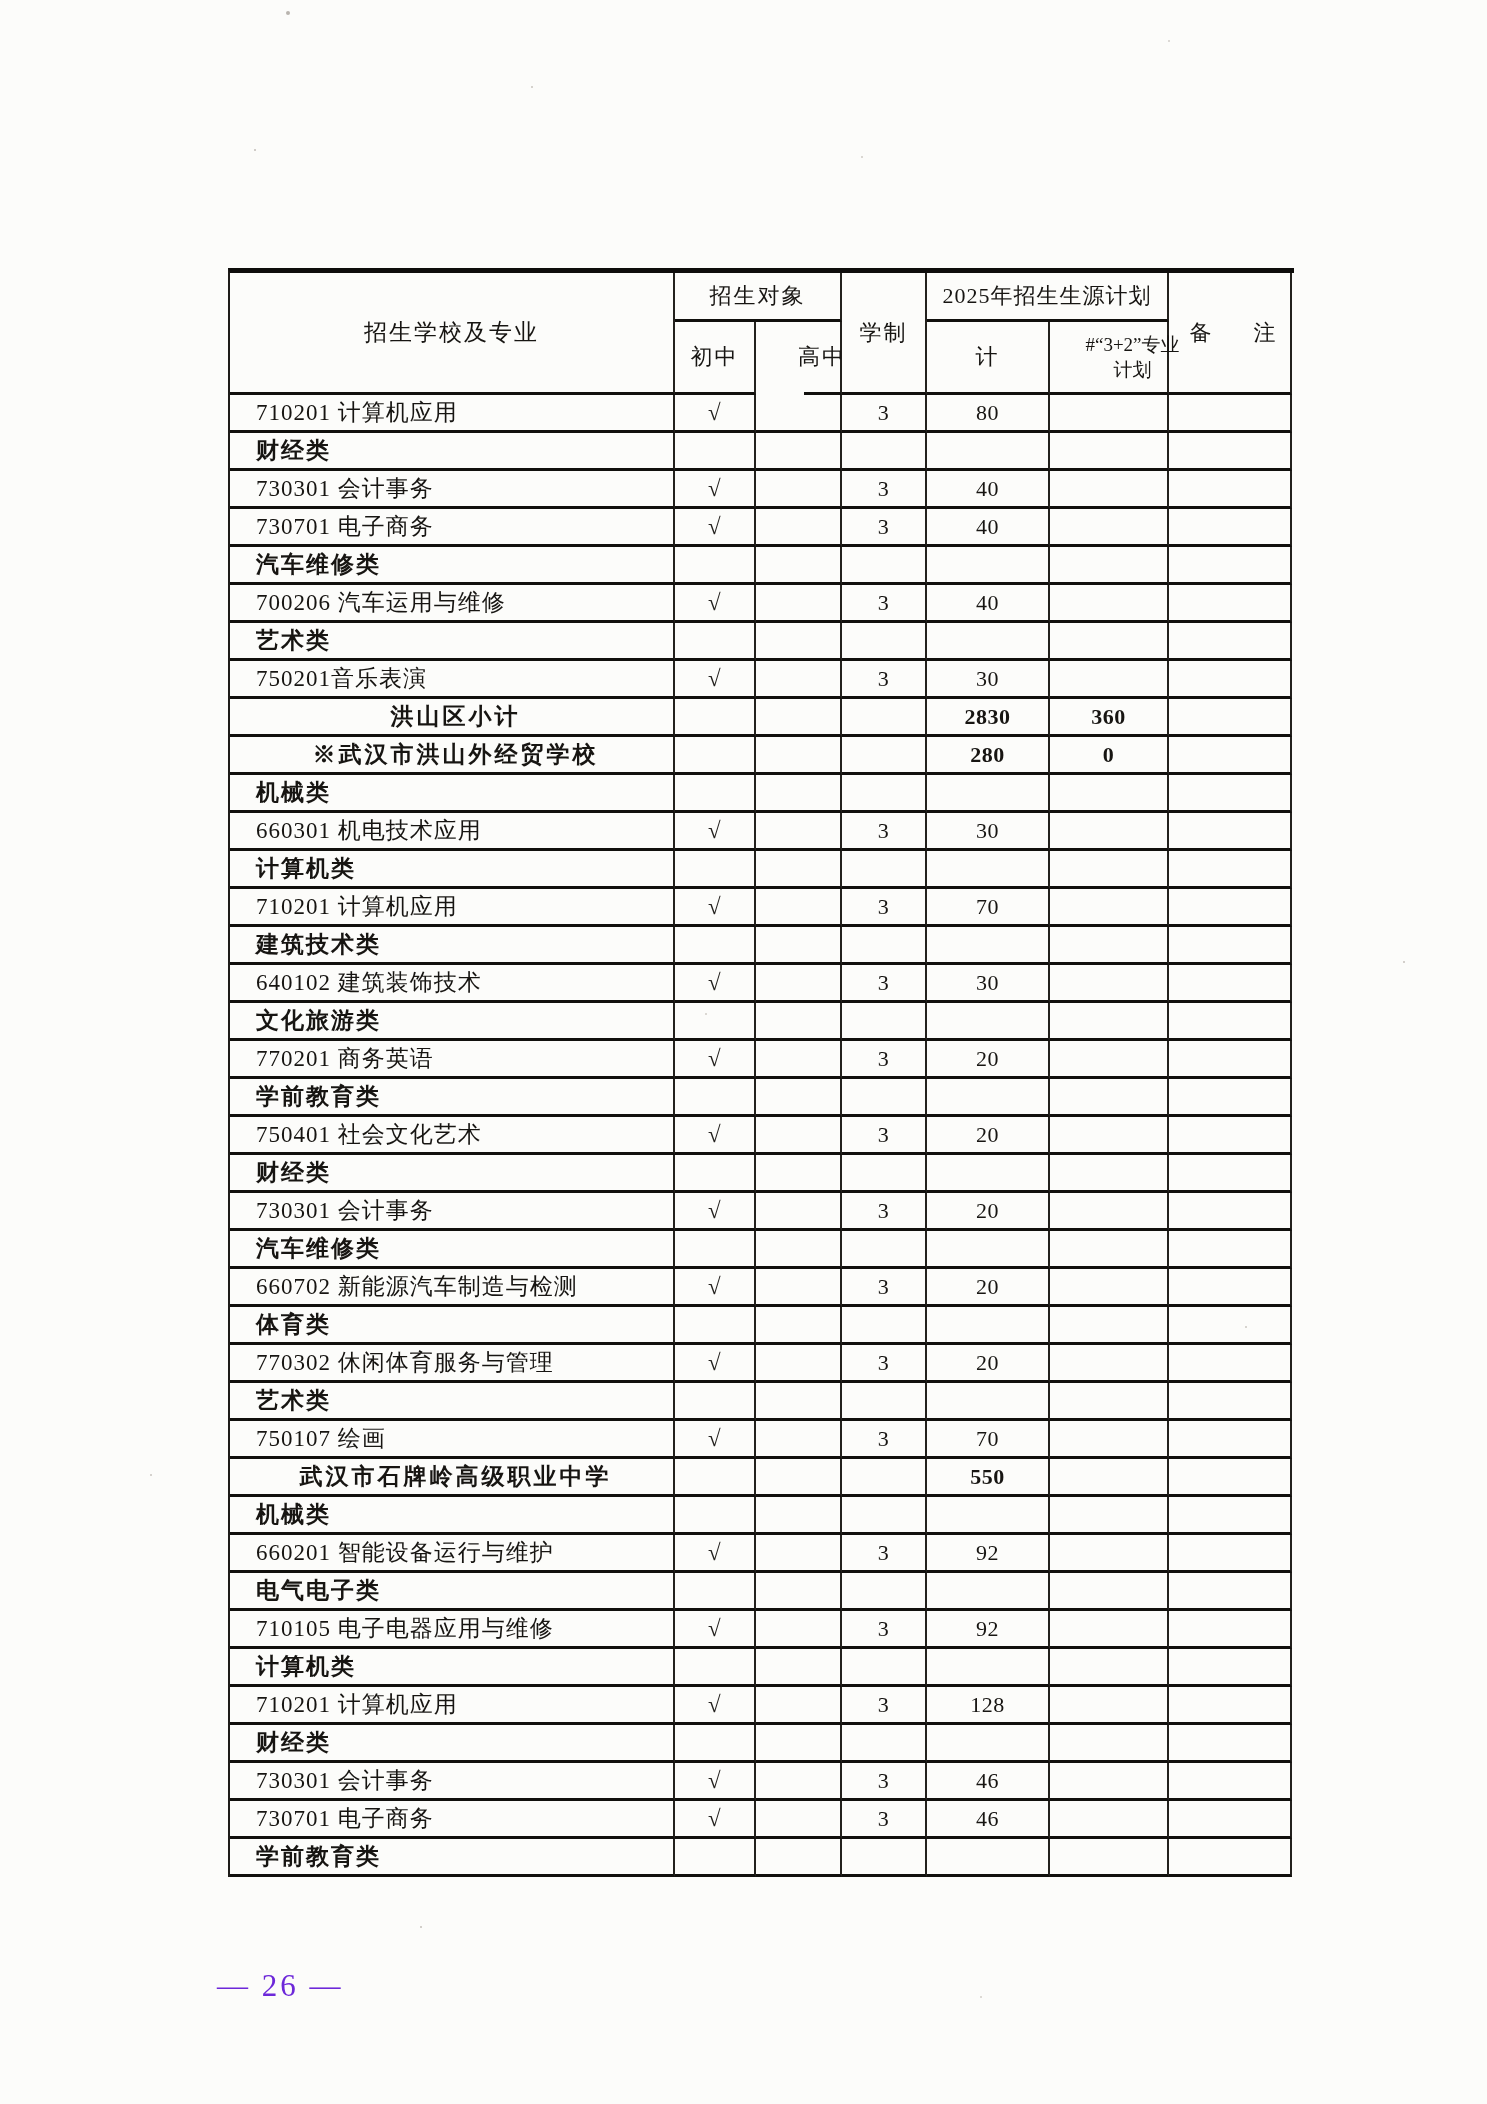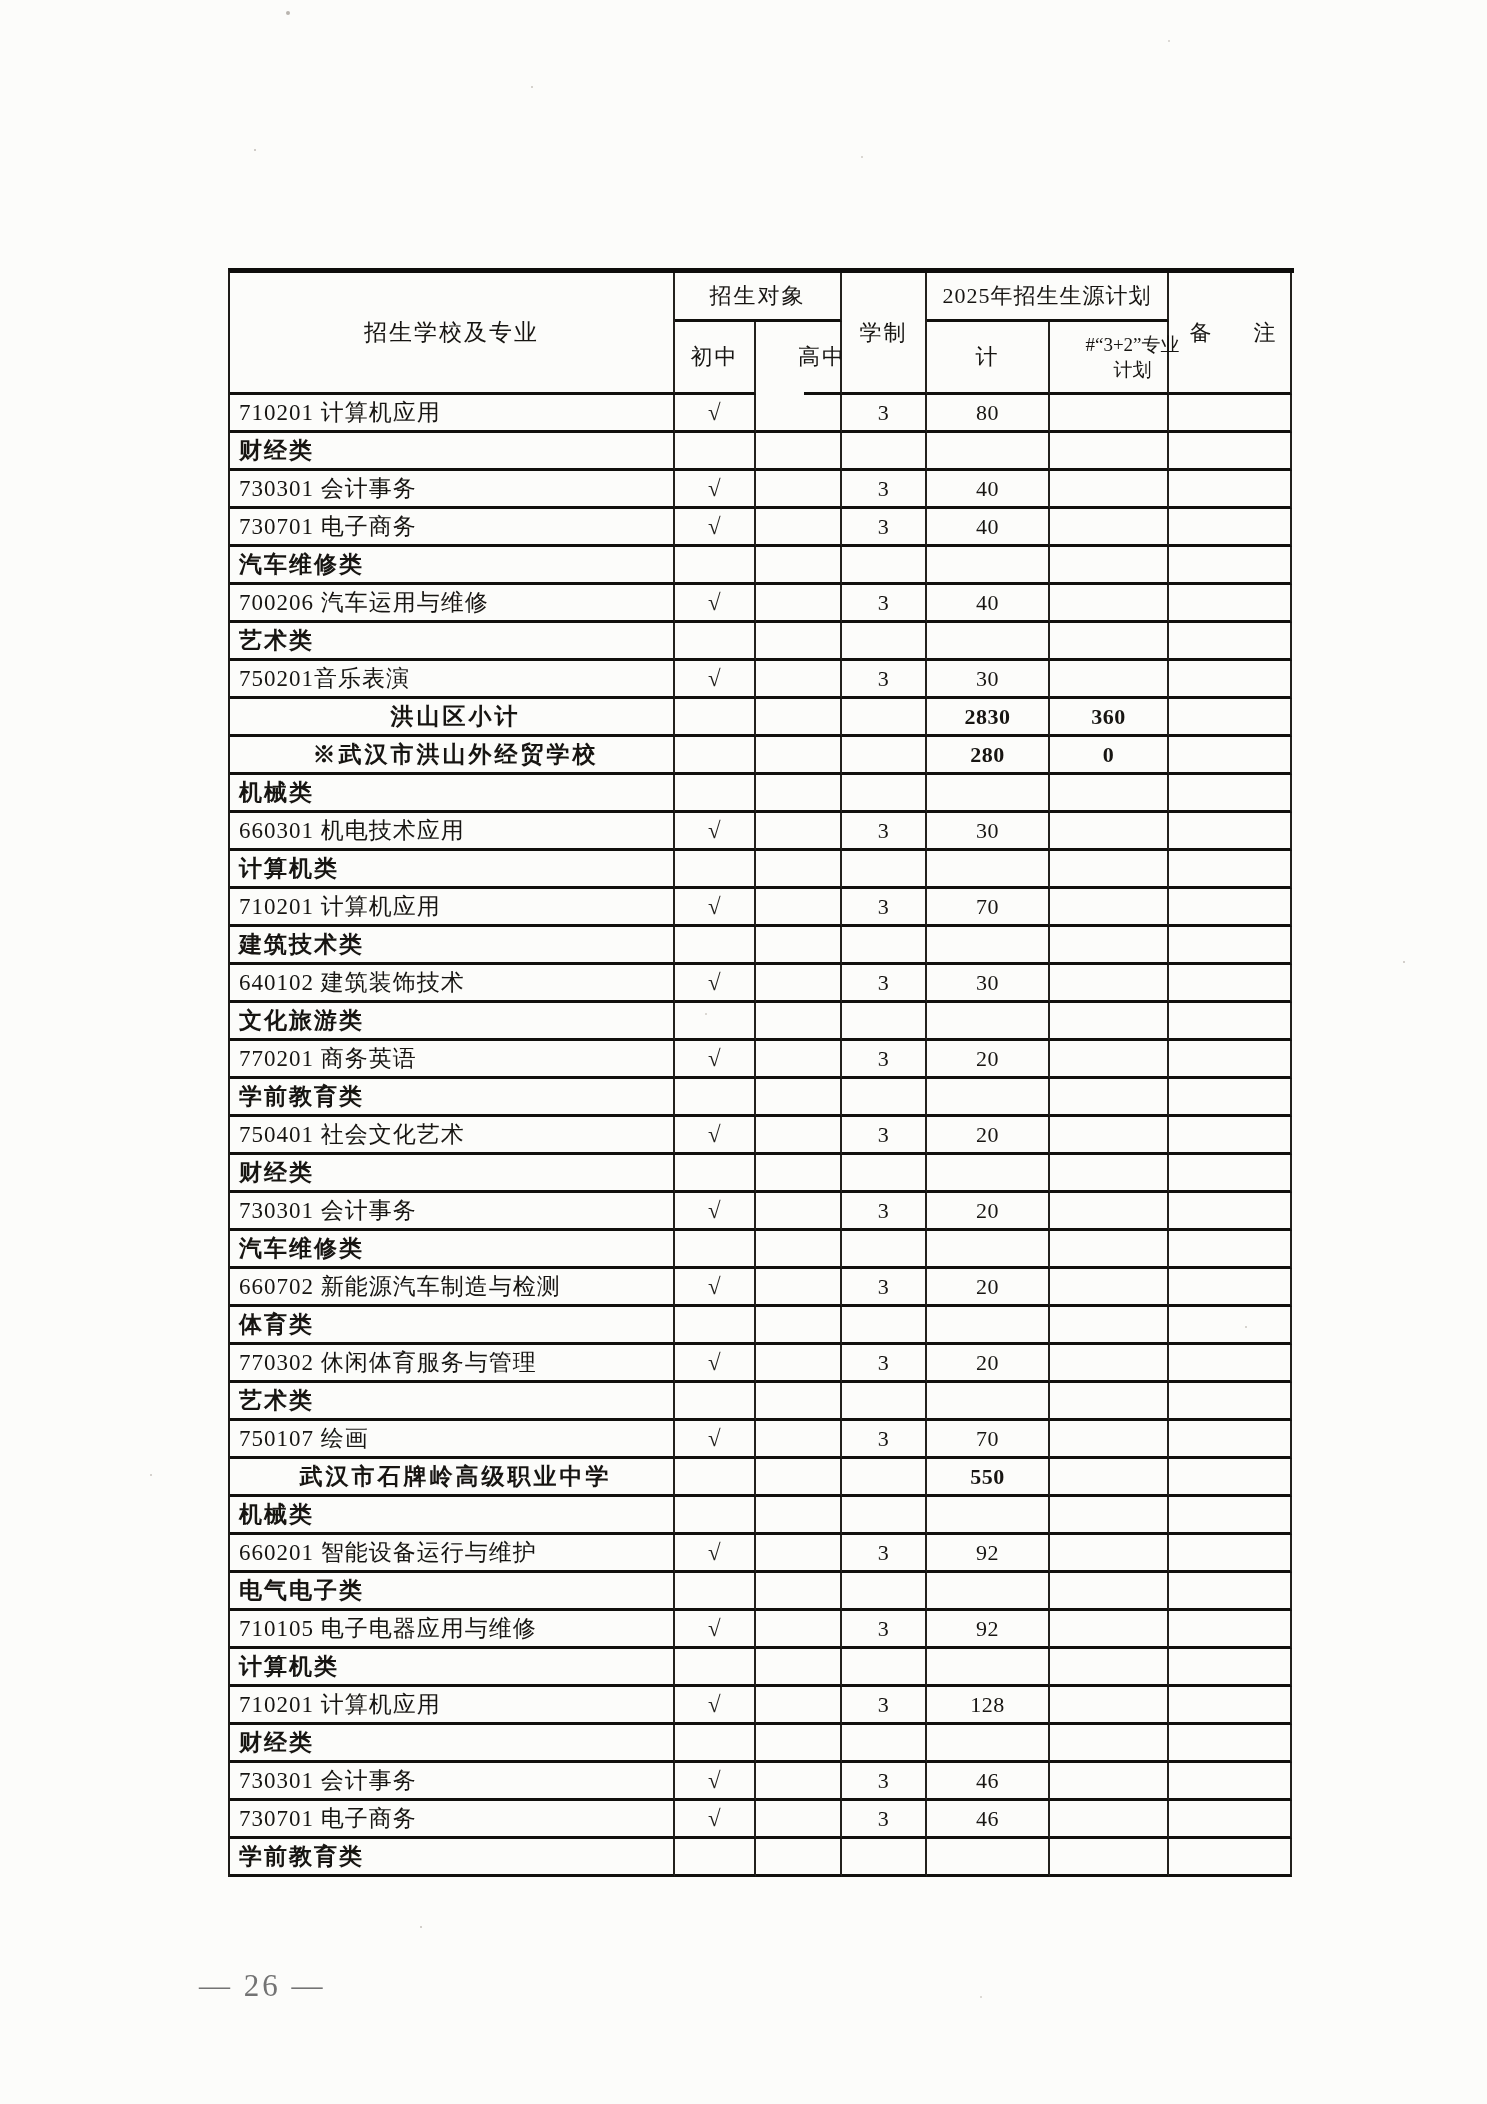--- a/index.html
+++ b/index.html
@@ -59,28 +59,28 @@
   .h-remark{grid-column:7;grid-row:1/3;letter-spacing:10px;padding-left:16px;}
   .h-junior{grid-column:2;grid-row:2;}
   .h-senior{grid-column:3;grid-row:2;margin-left:48px;}
   .h-total{grid-column:5;grid-row:2;}
   .h-plan32{grid-column:6;grid-row:2;flex-direction:column;font-size:19px;line-height:25px;letter-spacing:0;padding-left:48px;}
   .row{
     display:grid;
     grid-template-columns:445px 81px 86px 85px 123px 119px 123px;
   }
   .row .cell{height:38px;font-size:22px;letter-spacing:0.5px;}
-  .row .c0{justify-content:flex-start;padding-left:9px;font-size:23px;letter-spacing:1px;}
+  .row .c0{justify-content:flex-start;padding-left:26px;font-size:23px;letter-spacing:1px;}
   .row.category .c0{font-weight:bold;letter-spacing:2px;}
   .row.subtotal .cell,.row.school .cell{font-weight:bold;}
   .row.subtotal .c0,.row.school .c0{justify-content:center;padding-left:8px;letter-spacing:3px;}
   .row .c1{font-size:23px;color:#24221f;}
   .pageno{
-    position:absolute;left:199px;top:1968px;
-    font-size:31px;letter-spacing:3px;color:#737373;
+    position:absolute;left:217px;top:1968px;
+    font-size:31px;letter-spacing:3px;color:#6d28d9;
   }
 </style>
 </head>
 <body>
 
 <div class="page">
   <div class="specks"></div>
 
   <div class="tbl">
     <div class="hdr">

